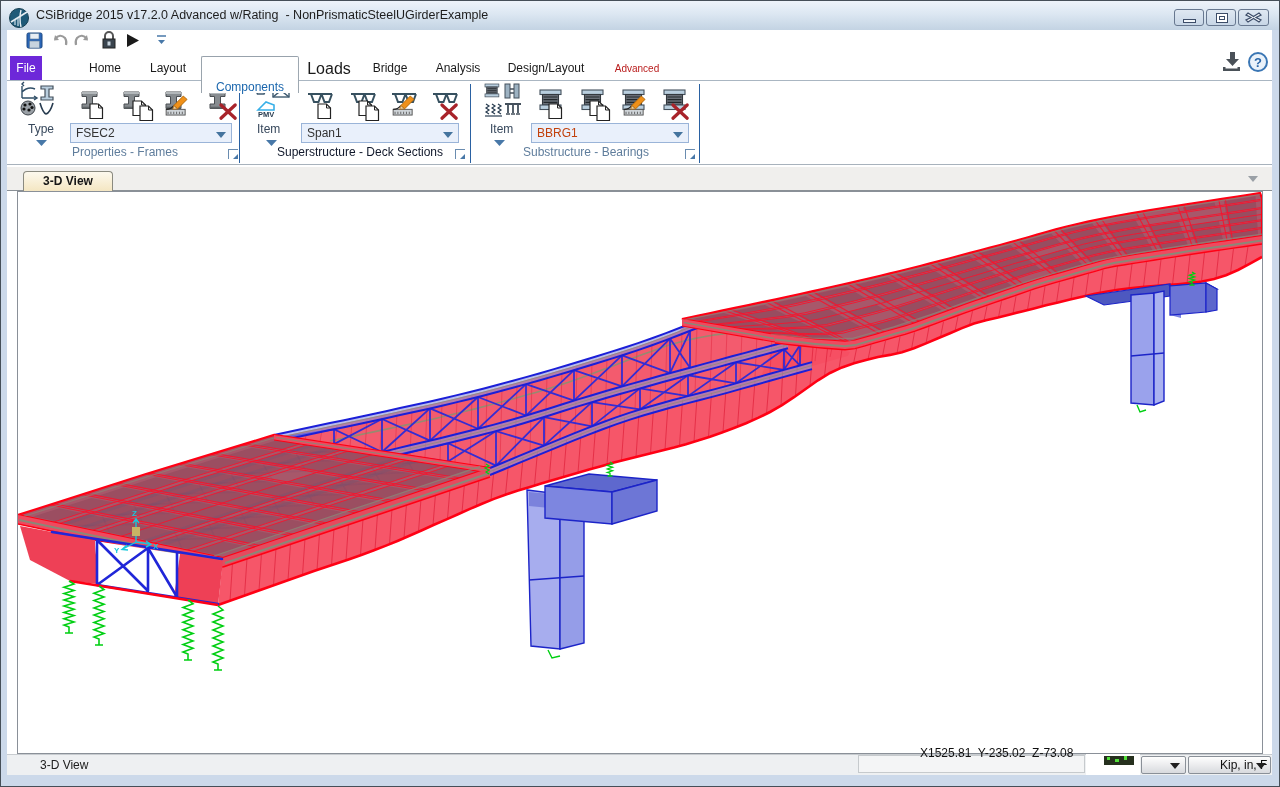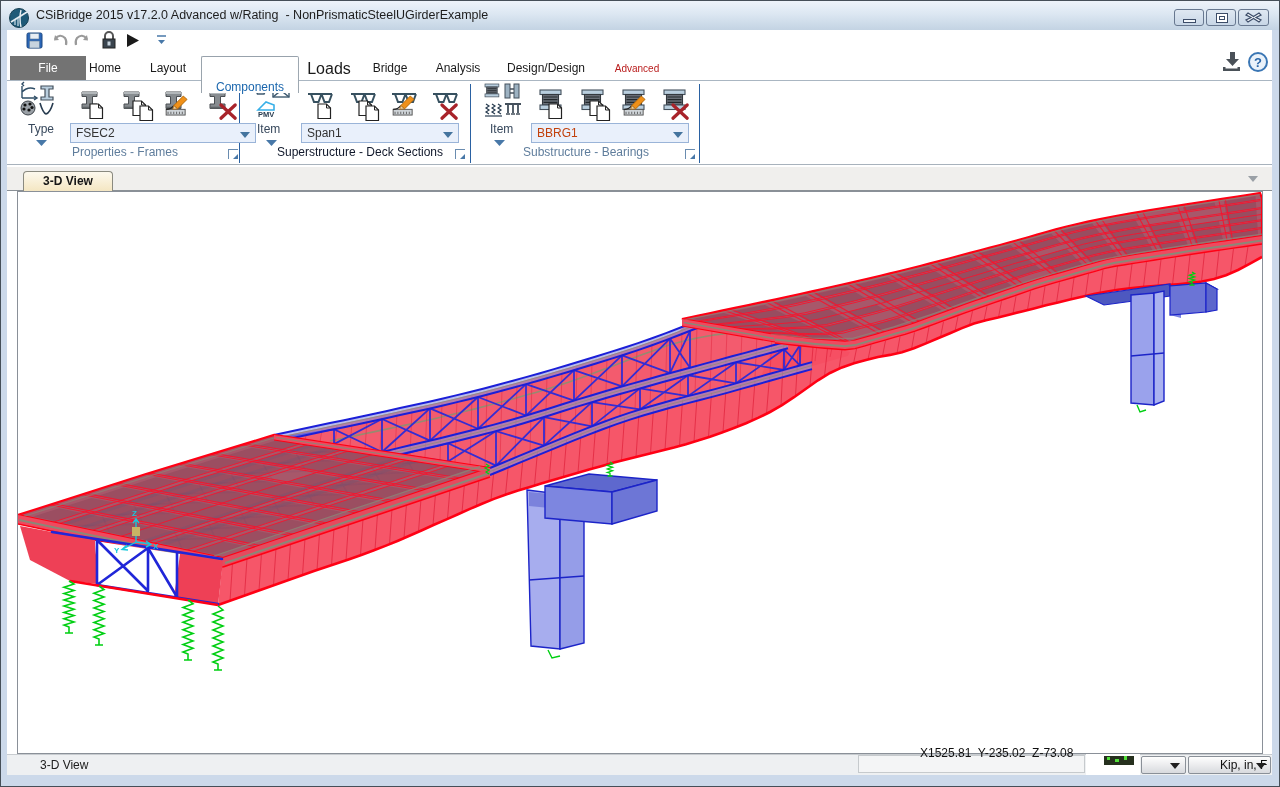--- a/index.html
+++ b/index.html
@@ -54,28 +54,28 @@
 </g>
 <path transform="translate(126,3)" d="M1,1 L13,7.5 L1,14 Z" fill="#1a1a1a"></path>
 <g transform="translate(157,6)">
       <path d="M0,0 h9" stroke="#4878a8" stroke-width="1.5"></path>
       <path d="M1,4 h7 l-3.5,4 z" fill="#4878a8"></path>
     </g>
 </svg>
 
 <div style="position:absolute;left:7px;top:55px;right:8px;height:26px;background:#fff;"></div>
 <div style="position:absolute;left:7px;top:80px;right:8px;height:1px;background:#aab6c2;z-index:2;"></div>
-<div style="position:absolute;left:10px;top:56px;width:76px;height:25px;background:#737373;color:#fff;font-size:12px;text-align:center;line-height:25px;">File</div>
+<div style="position:absolute;left:10px;top:56px;width:32px;height:25px;background:#6d28d9;color:#fff;font-size:12px;text-align:center;line-height:25px;">File</div>
 <div style="position:absolute;left:105px;top:56px;transform:translateX(-50%);color:#1a1a1a;font-size:12px;line-height:25px;">Home</div>
 <div style="position:absolute;left:168px;top:56px;transform:translateX(-50%);color:#1a1a1a;font-size:12px;line-height:25px;">Layout</div>
 <div style="position:absolute;left:250px;top:55.5px;transform:translateX(-50%);height:26px;padding:18px 14px;background:#fff;border:1px solid #98a2ac;border-bottom:none;border-radius:2px 2px 0 0;color:#1a66ad;font-size:12px;line-height:25px;z-index:3;">Components</div>
 <div style="position:absolute;left:329px;top:56px;transform:translateX(-50%);color:#1a1a1a;font-size:16px;line-height:25px;">Loads</div>
 <div style="position:absolute;left:390px;top:56px;transform:translateX(-50%);color:#1a1a1a;font-size:12px;line-height:25px;">Bridge</div>
 <div style="position:absolute;left:458px;top:56px;transform:translateX(-50%);color:#1a1a1a;font-size:12px;line-height:25px;">Analysis</div>
-<div style="position:absolute;left:546px;top:56px;transform:translateX(-50%);color:#1a1a1a;font-size:12px;line-height:25px;">Design/Design</div>
+<div style="position:absolute;left:546px;top:56px;transform:translateX(-50%);color:#1a1a1a;font-size:12px;line-height:25px;">Design/Layout</div>
 <div style="position:absolute;left:637px;top:56px;transform:translateX(-50%);color:#b91c1c;font-size:10px;line-height:25px;">Advanced</div>
 
 <div style="position:absolute;left:7px;top:81px;right:8px;height:84px;background:#fff;border-bottom:1px solid #a8b2bc;z-index:1;"></div>
 <svg width="720" height="84" viewBox="0 0 720 84" style="position:absolute;left:0;top:81px;z-index:2;">
 <g transform="translate(0,-81)">
 <g transform="translate(82,92) scale(1.0)">
 <path d="M0,0 h15 v4.5 h-4.5 v7.5 h4.5 v4.5 h-15 v-4.5 h4.5 v-7.5 h-4.5 z" fill="#878c90" stroke="#4a4e52" stroke-width="1"></path>
 <rect x="0" y="0" width="15" height="2" fill="#b2b7ba"></rect>
 <rect x="0" y="14.7" width="15" height="1.8" fill="#5f6467"></rect>
 </g>
@@ -255,21 +255,21 @@
 <text x="490" y="133" font-size="12" fill="#37485c">Item</text>
 <path d="M494,140 h11 l-5.5,6 z" fill="#4878a8"></path>
 </g>
 
 </g>
 </svg>
 <div style="position:absolute;left:239px;top:84px;width:1px;height:79px;background:#2a61a2;z-index:2;"></div>
 <div style="position:absolute;left:470px;top:84px;width:1px;height:79px;background:#2a61a2;z-index:2;"></div>
 <div style="position:absolute;left:699px;top:84px;width:1px;height:79px;background:#2a61a2;z-index:2;"></div>
 <div style="position:absolute;left:75px;top:147px;width:100%;z-index:2;"></div>
-<div style="position:absolute;left:70px;top:123px;width:186px;height:20px;background:#e9f0fb;border:1px solid #9ab4d8;z-index:3;">
+<div style="position:absolute;left:70px;top:123px;width:162px;height:20px;background:#e9f0fb;border:1px solid #9ab4d8;z-index:3;">
 <div style="position:absolute;left:5px;top:2px;font-size:12px;color:#333;">FSEC2</div>
 <div style="position:absolute;right:5px;top:8px;width:0;height:0;border-left:5px solid transparent;border-right:5px solid transparent;border-top:6px solid #44749e;"></div>
   </div>
 <div style="position:absolute;left:301px;top:123px;width:158px;height:20px;background:#e9f0fb;border:1px solid #9ab4d8;z-index:3;">
 <div style="position:absolute;left:5px;top:2px;font-size:12px;color:#333;">Span1</div>
 <div style="position:absolute;right:5px;top:8px;width:0;height:0;border-left:5px solid transparent;border-right:5px solid transparent;border-top:6px solid #44749e;"></div>
   </div>
 <div style="position:absolute;left:531px;top:123px;width:158px;height:20px;background:#e9f0fb;border:1px solid #9ab4d8;z-index:3;">
 <div style="position:absolute;left:5px;top:2px;font-size:12px;color:#c2410c;">BBRG1</div>
 <div style="position:absolute;right:5px;top:8px;width:0;height:0;border-left:5px solid transparent;border-right:5px solid transparent;border-top:6px solid #44749e;"></div>

